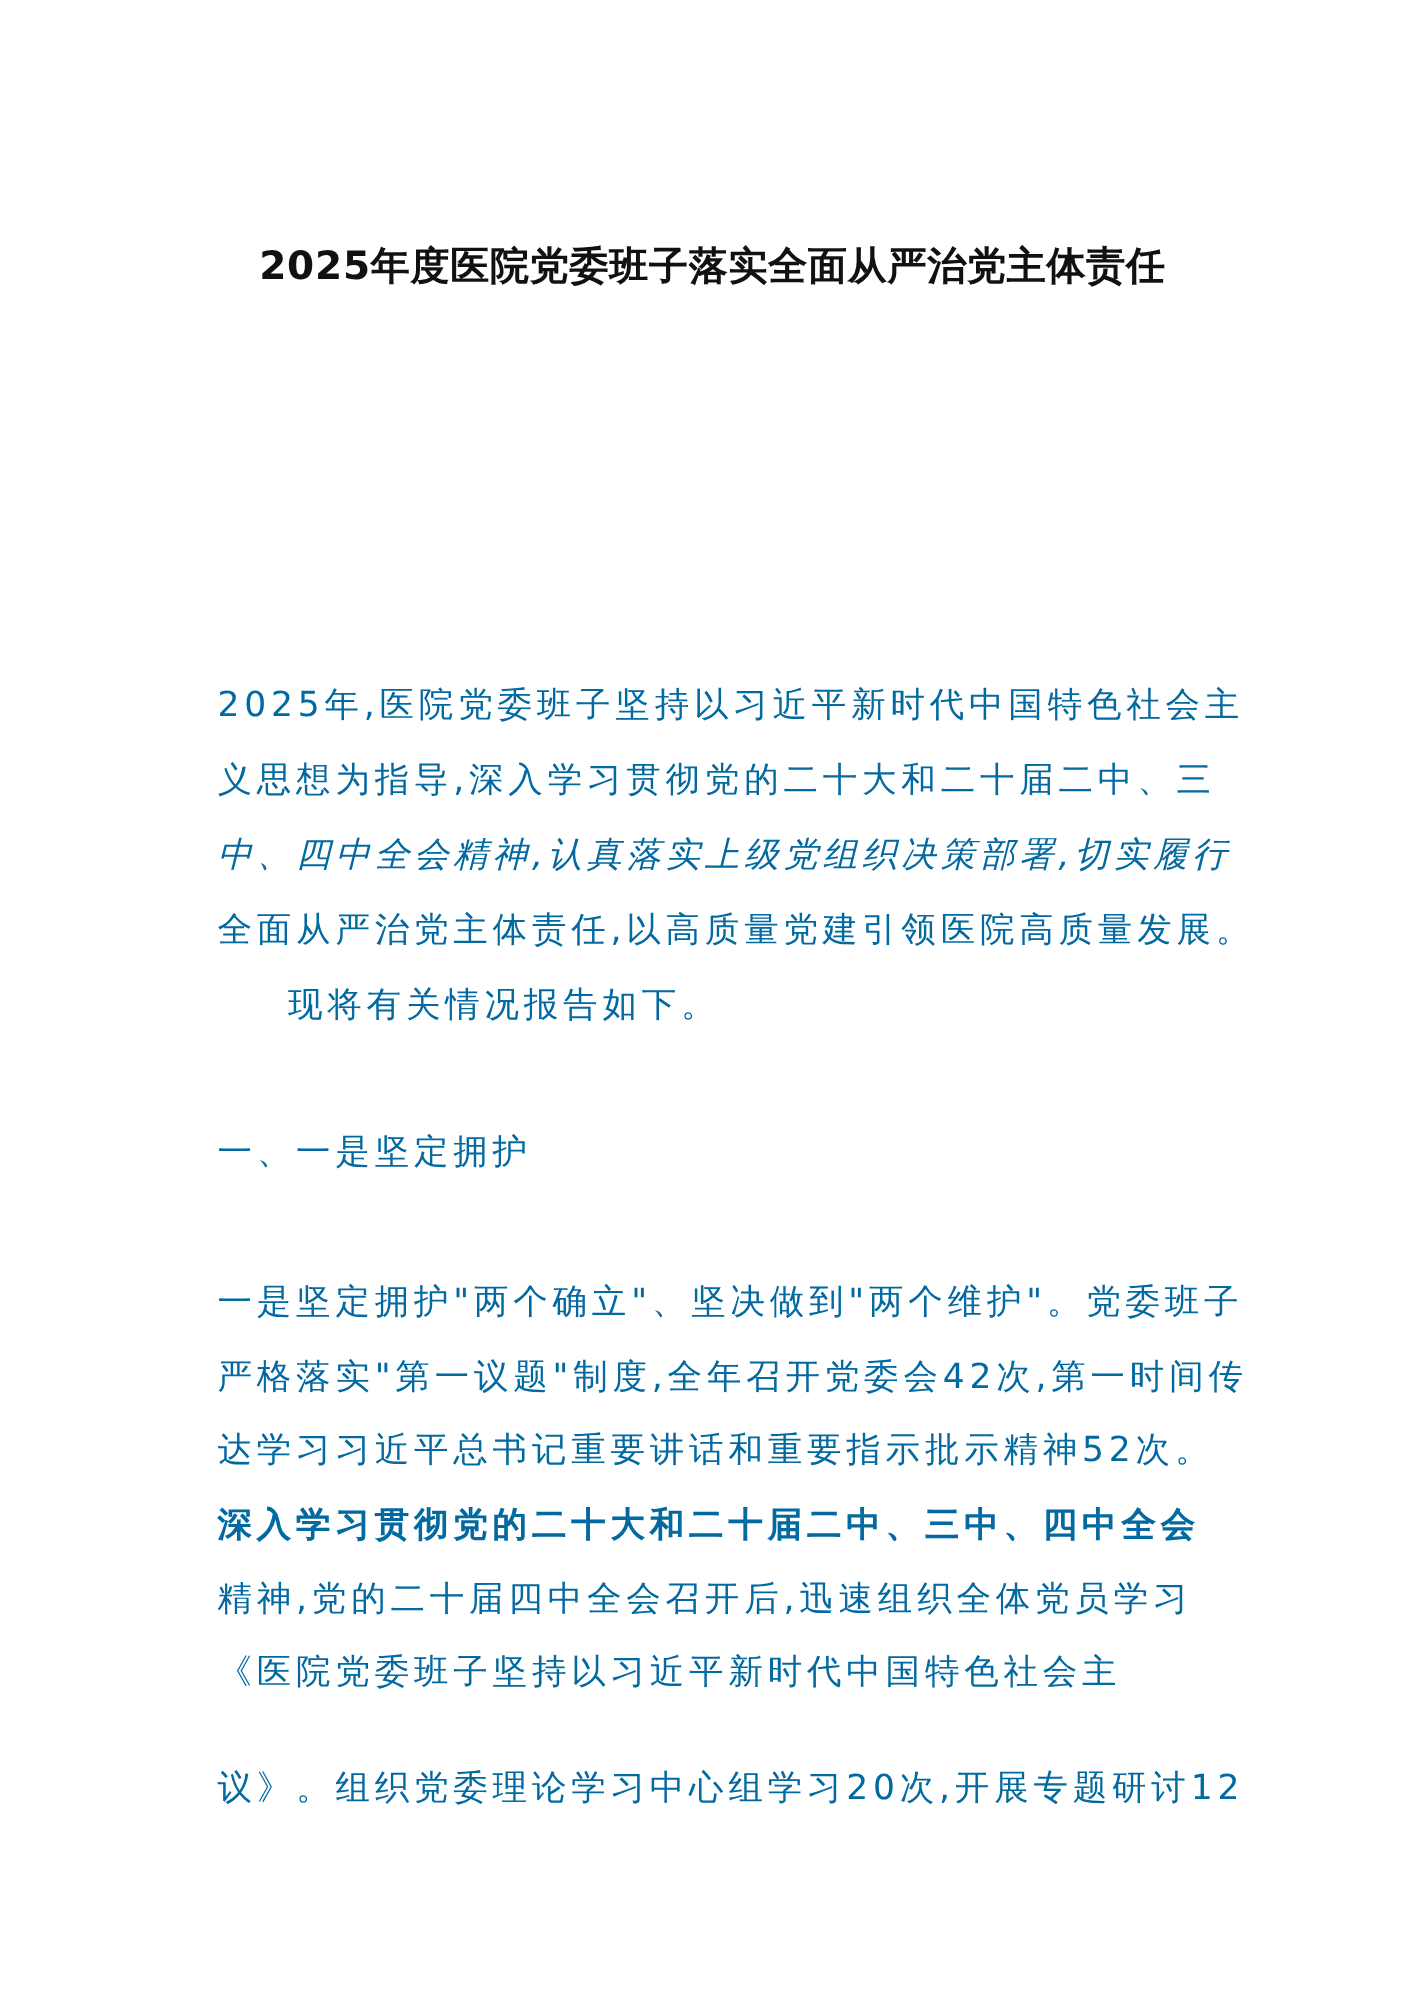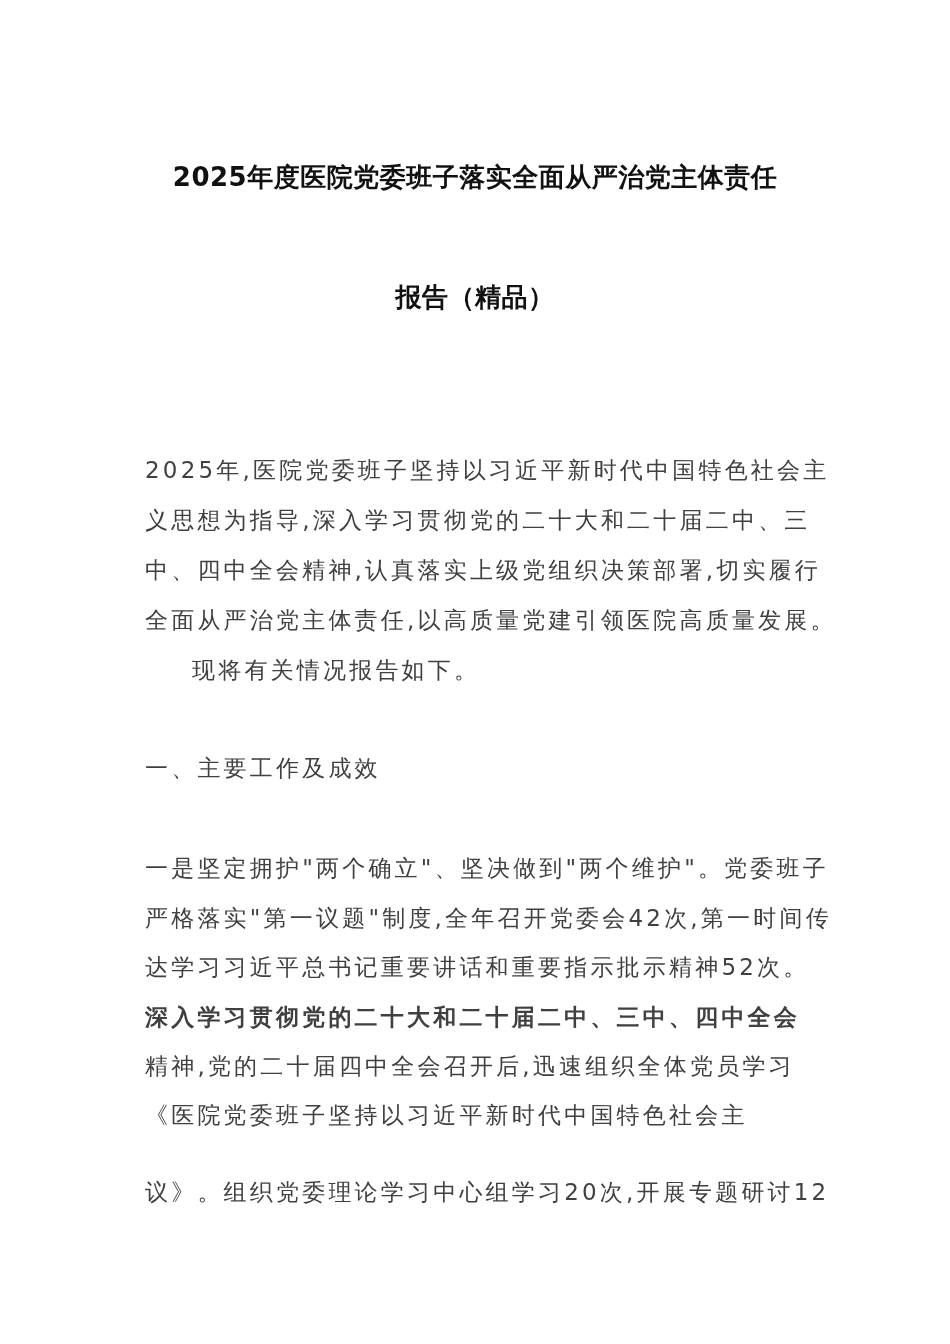--- a/index.html
+++ b/index.html
@@ -34,42 +34,41 @@
       color: #111111;
       white-space: nowrap;
     }
     .title-line.l1 { top: 160px; }
     .title-line.l2 { top: 280px; }
     .line {
       position: absolute;
       left: 145px;
       font-size: 23px;
       letter-spacing: 3.2px;
-      color: #404040;
+      color: #0369a1;
       white-space: nowrap;
       line-height: 30px;
     }
   </style>
 </head>
 <body>
 
 <div class="page">
 
   <div class="title-line l1">2025年度医院党委班子落实全面从严治党主体责任</div>
-  <div class="title-line l2">报告（精品）</div>
 
   <div>
     <div class="line" style="top:455px;">2025年,医院党委班子坚持以习近平新时代中国特色社会主</div>
     <div class="line" style="top:505px;">义思想为指导,深入学习贯彻党的二十大和二十届二中、三</div>
-    <div class="line" style="top:555px;">中、四中全会精神,认真落实上级党组织决策部署,切实履行</div>
+    <div class="line" style="top:555px;font-style:italic;">中、四中全会精神,认真落实上级党组织决策部署,切实履行</div>
     <div class="line" style="top:605px;">全面从严治党主体责任,以高质量党建引领医院高质量发展。</div>
     <div class="line" style="top:655px;margin-left:47px;">现将有关情况报告如下。</div>
   </div>
 
-  <div class="line" style="top:753px;">一、主要工作及成效</div>
+  <div class="line" style="top:753px;">一、一是坚定拥护</div>
 
   <div>
     <div class="line" style="top:853px;">一是坚定拥护"两个确立"、坚决做到"两个维护"。党委班子</div>
     <div class="line" style="top:903px;">严格落实"第一议题"制度,全年召开党委会42次,第一时间传</div>
     <div class="line" style="top:952px;">达学习习近平总书记重要讲话和重要指示批示精神52次。</div>
     <div class="line" style="top:1002px;font-weight:bold;">深入学习贯彻党的二十大和二十届二中、三中、四中全会</div>
     <div class="line" style="top:1051px;">精神,党的二十届四中全会召开后,迅速组织全体党员学习</div>
     <div class="line" style="top:1100px;">《医院党委班子坚持以习近平新时代中国特色社会主</div>
     <div class="line" style="top:1177px;">议》。组织党委理论学习中心组学习20次,开展专题研讨12</div>
   </div>

